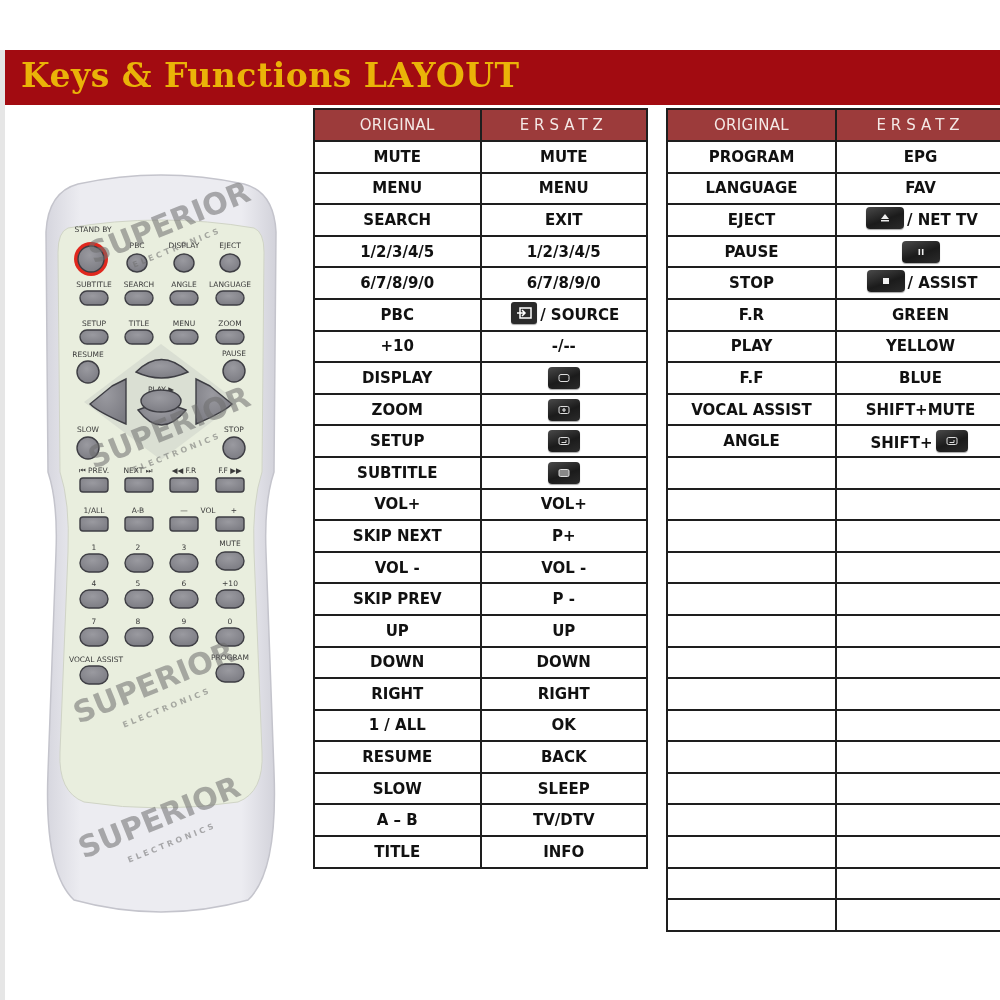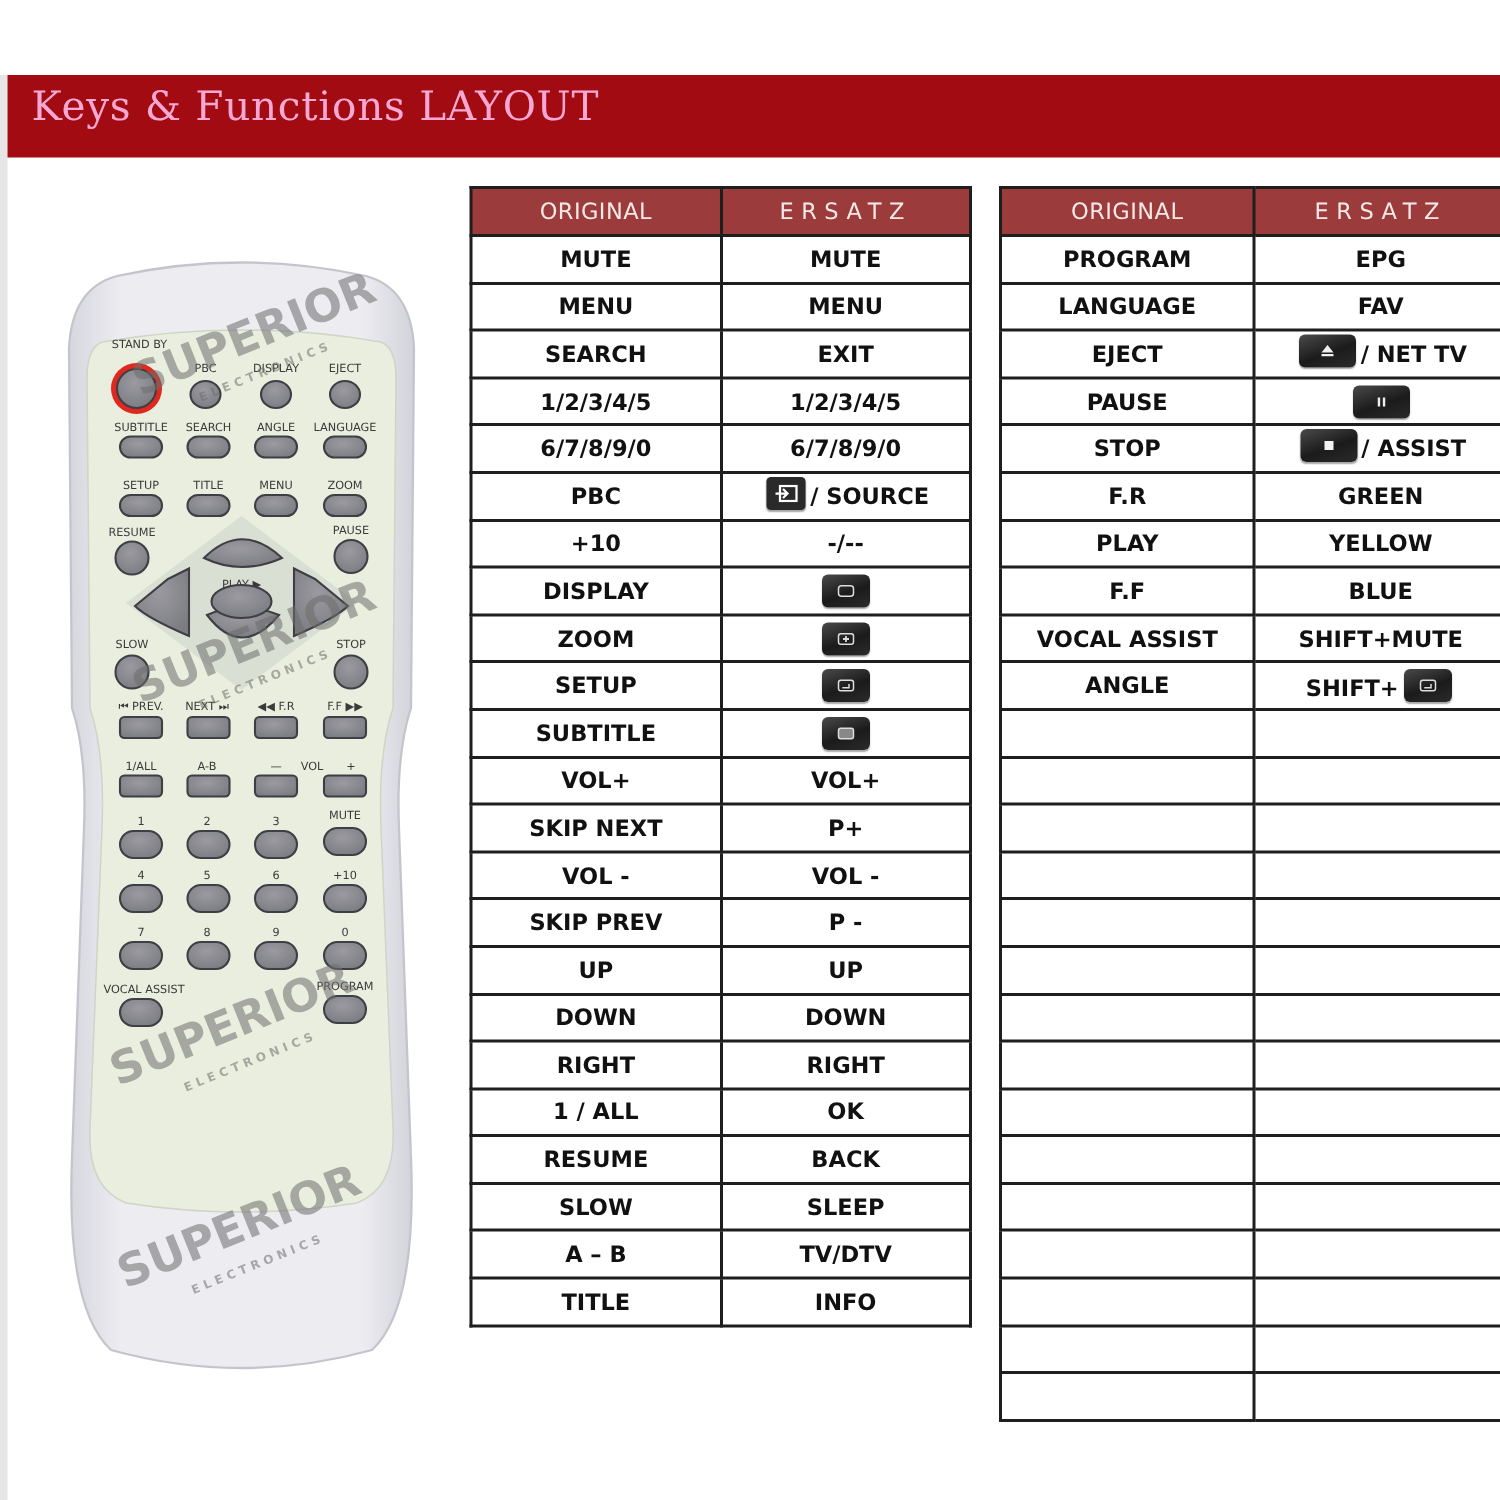--- a/index.html
+++ b/index.html
@@ -7,31 +7,31 @@
   body { position: relative; font-family: "DejaVu Sans", sans-serif; }
 
   .left-strip { position: absolute; left: 0; top: 50px; width: 5px; height: 950px; background: #e6e6e6; }
 
   .banner {
     position: absolute; left: 5px; top: 50px; width: 995px; height: 55px;
     background: #a20b11;
   }
   .banner-title {
     position: absolute; left: 16px; top: 6px;
-    font-family: "DejaVu Serif", serif; font-weight: normal; font-size: 27px;
-    color: #f9a8d4; letter-spacing: 0.5px;
+    font-family: "DejaVu Serif", serif; font-weight: bold; font-size: 33px;
+    color: #eab308; letter-spacing: 0.5px;
   }
 
   
   .remote { position: absolute; left: 38px; top: 172px; width: 246px; height: 744px; }
   .remote svg { width: 100%; height: 100%; }
 
   
   table.map {
-    position: absolute; top: 124px; border-collapse: collapse; table-layout: fixed;
+    position: absolute; top: 108px; border-collapse: collapse; table-layout: fixed;
   }
   table.map.t1 { left: 313px; width: 335px; }
   table.map.t2 { left: 666px; width: 340px; }
   table.map th, table.map td {
     border: 2px solid #1e1e1e; height: 31.6px; text-align: center; vertical-align: middle;
     font-family: "DejaVu Sans", sans-serif; font-weight: bold; font-size: 15px; color: #111;
     white-space: nowrap; padding: 0 4px;
   }
   table.map th {
     background: #9c3b3b; color: #f4e9e6; height: 32px; font-weight: normal;

